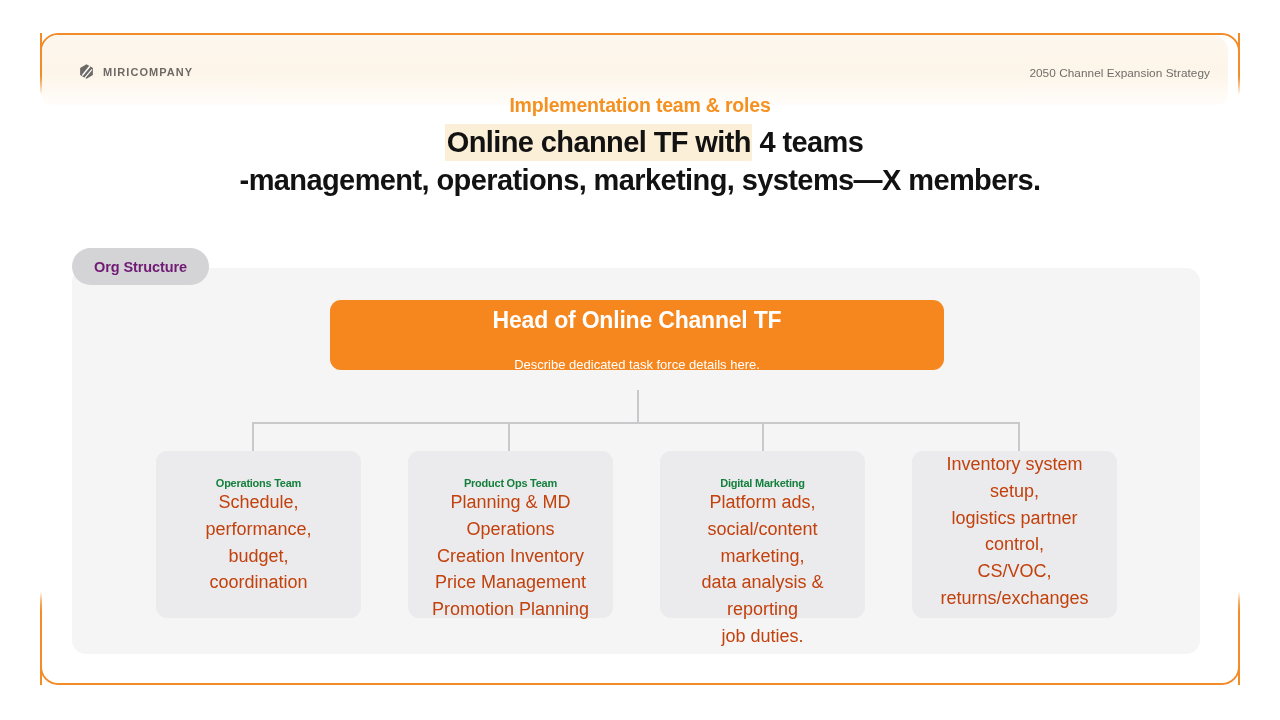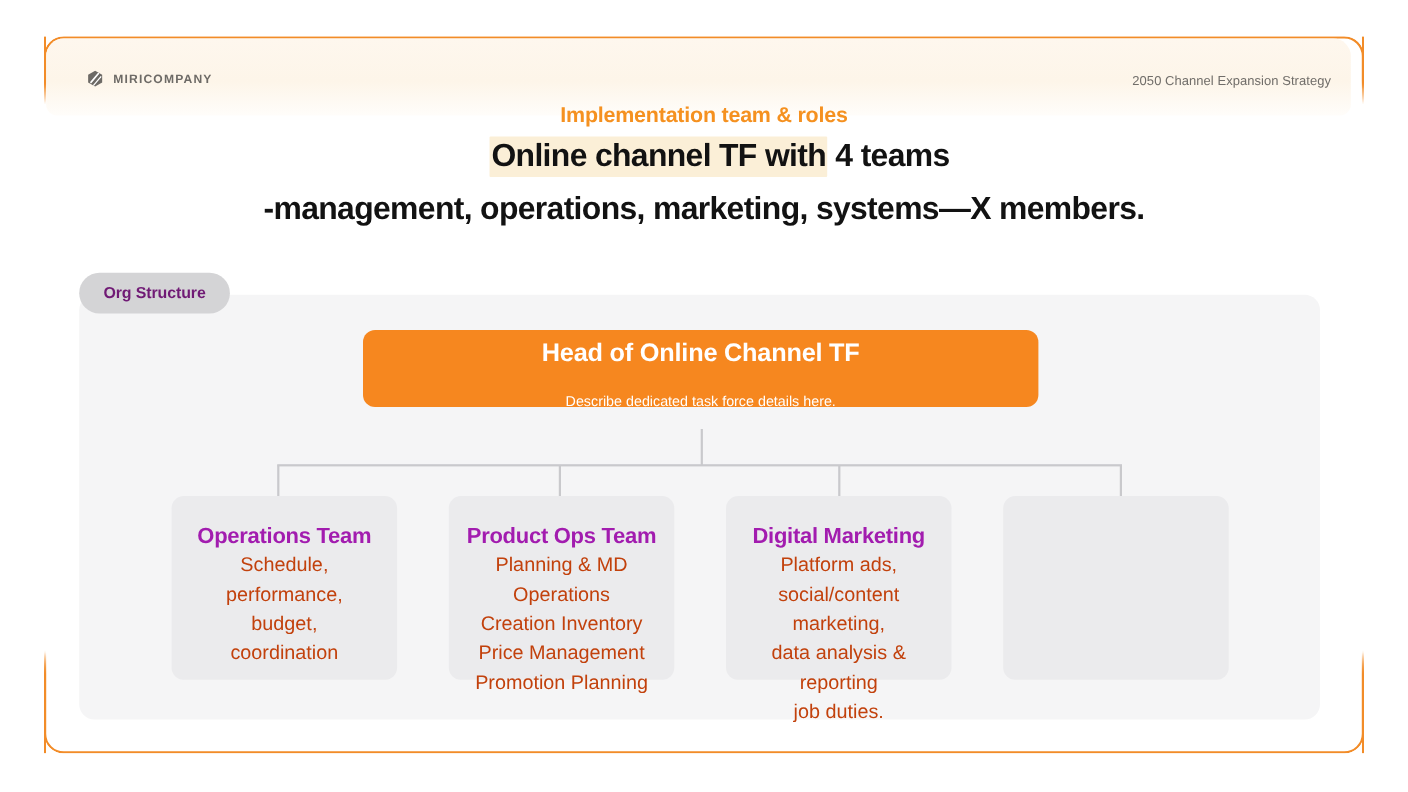--- a/index.html
+++ b/index.html
@@ -78,21 +78,21 @@
   .headline {
     position: absolute;
     left: 0; top: 126px; width: 1280px;
     text-align: center;
     color: #121212;
     font-weight: bold;
     letter-spacing: -0.6px;
     line-height: 1.12;
   }
   .headline-l1 { font-size: 29px; white-space: nowrap; padding-left: 28px; }
-  .headline-l2 { font-size: 29px; white-space: nowrap; margin-top: 16px; }
+  .headline-l2 { font-size: 29px; white-space: nowrap; margin-top: 6px; }
   .hl-mark {
     background: #FBEFD7;
     padding: 2px 1px 3px 2px;
     border-radius: 1px;
   }
 
   
   .org-panel {
     position: absolute;
     left: 72px; top: 268px;
@@ -153,23 +153,23 @@
   .team-card {
     position: absolute;
     top: 451px;
     width: 205px; height: 167px;
     background: #EBEBED;
     border-radius: 11px;
     text-align: center;
   }
   .team-title {
     margin-top: 26px;
-    font-size: 20px;
-    font-weight: bold;
-    color: #a21caf;
+    font-size: 11px;
+    font-weight: bold;
+    color: #15803d;
     letter-spacing: -0.25px;
   }
   .team-desc {
     font-size: 18px;
     color: #c2410c;
     line-height: 1.49;
     padding: 0 8px;
     white-space: pre-line;
   }
 </style>
@@ -233,15 +233,19 @@
 Promotion Planning</div>
   </div>
   <div class="team-card" style="left:660px">
     <div class="team-title">Digital Marketing</div>
     <div class="team-desc">Platform ads,
 social/content marketing,
 data analysis &amp; reporting
 job duties.</div>
   </div>
   <div class="team-card" style="left:912px">
+    <div class="team-desc">Inventory system setup,
+logistics partner control,
+CS/VOC,
+returns/exchanges</div>
   </div>
 
 </div>
 
 </body></html>

